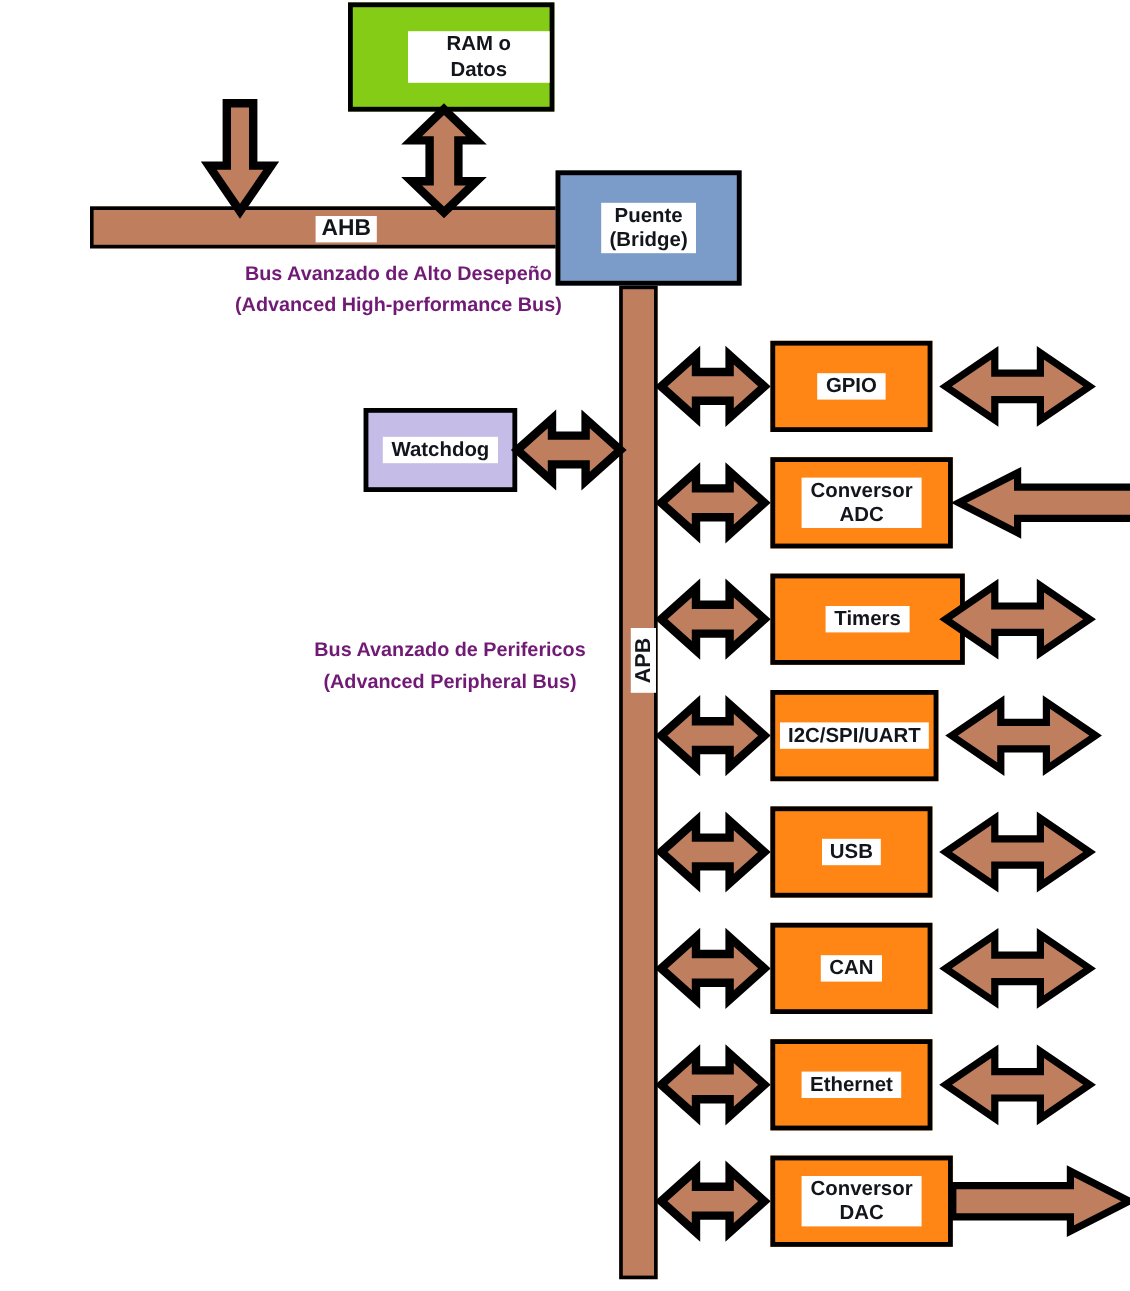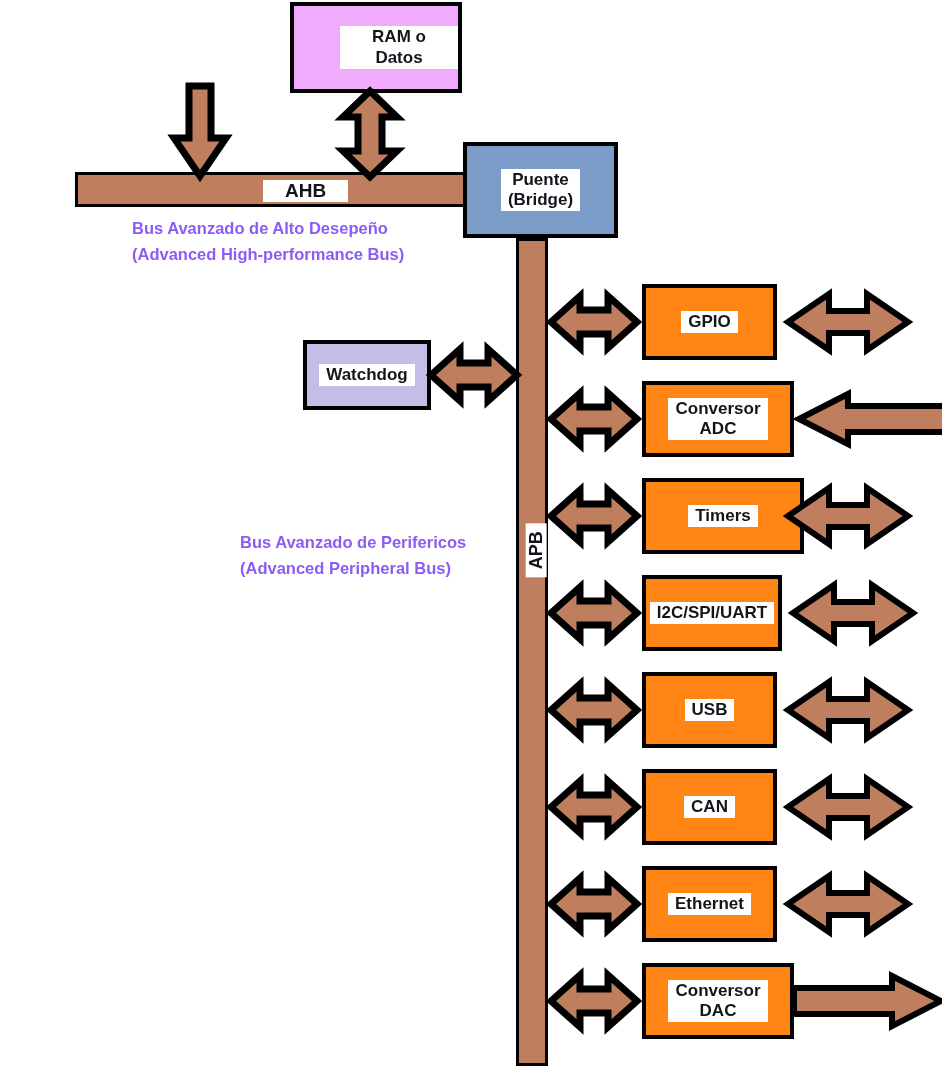--- a/index.html
+++ b/index.html
@@ -47,37 +47,38 @@
     position: absolute;
     background: #bf7f5f;
     border: 3px solid #000000;
     box-sizing: border-box;
   }
   .bus-tag {
     position: absolute;
     background: #ffffff;
     color: #12161c;
     font-weight: bold;
-    padding: 0 22px;
+    padding: 0 5px;
     line-height: 1.15;
     white-space: nowrap;
   }
   .bus-tag.vert {
     transform-origin: center center;
     transform: rotate(-90deg);
     padding: 0 4px;
   }
 
   
   .caption {
     position: absolute;
-    color: #8b5cf6;
+    color: #701a75;
     font-weight: bold;
     line-height: 1.55;
     white-space: pre-line;
+    text-align: center;
   }
 
   
   .arrow {
     position: absolute;
     overflow: visible;
   }
   .arrow path,
   .arrow polygon {
     fill: #bf7f5f;
@@ -99,21 +100,21 @@
   <div class="bus-tag" style="left:263px; top:180px; font-size:19px;">AHB</div>
   <div class="caption" style="left:132px; top:216px; width:400px; font-size:16.5px;">Bus Avanzado de Alto Desepeño
 (Advanced High-performance Bus)</div>
 
   <div class="bus" style="left:516px; top:238px; width:32px; height:828px;"></div>
   <div class="bus-tag vert" style="left:509px; top:540px; width:46px; font-size:18px; text-align:center;">APB</div>
   <div class="caption" style="left:240px; top:530px; width:270px; font-size:16.5px;">Bus Avanzado de Perifericos
 (Advanced Peripheral Bus)</div>
 
 
-  <div class="block" style="left:290px; top:2px; width:172px; height:91px; background:#f0abfc;padding-left:46px;">
+  <div class="block" style="left:290px; top:2px; width:172px; height:91px; background:#84cc16;padding-left:46px;">
     <span class="cap" style="font-size:17px;">RAM o Datos</span>
   </div>
 
   <svg class="arrow" style="left:172px; top:86px; width:56px; height:92px;" viewBox="0 0 56 92">
     <polygon points="17,0 39,0 39,52 54,52 28,90 2,52 17,52"></polygon>
   </svg>
 
   <svg class="arrow" style="left:340px; top:90px; width:60px; height:88px;" viewBox="0 0 60 88">
     <polygon points="30,1 57,27 42,27 42,61 57,61 30,87 3,61 18,61 18,27 3,27"></polygon>
   </svg>

